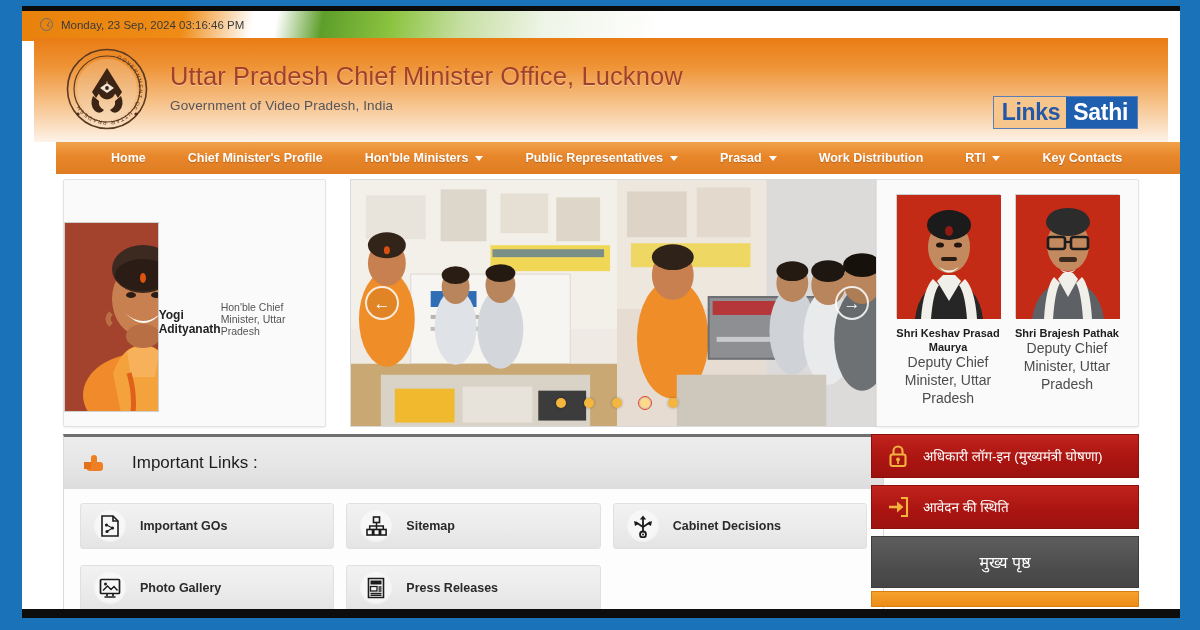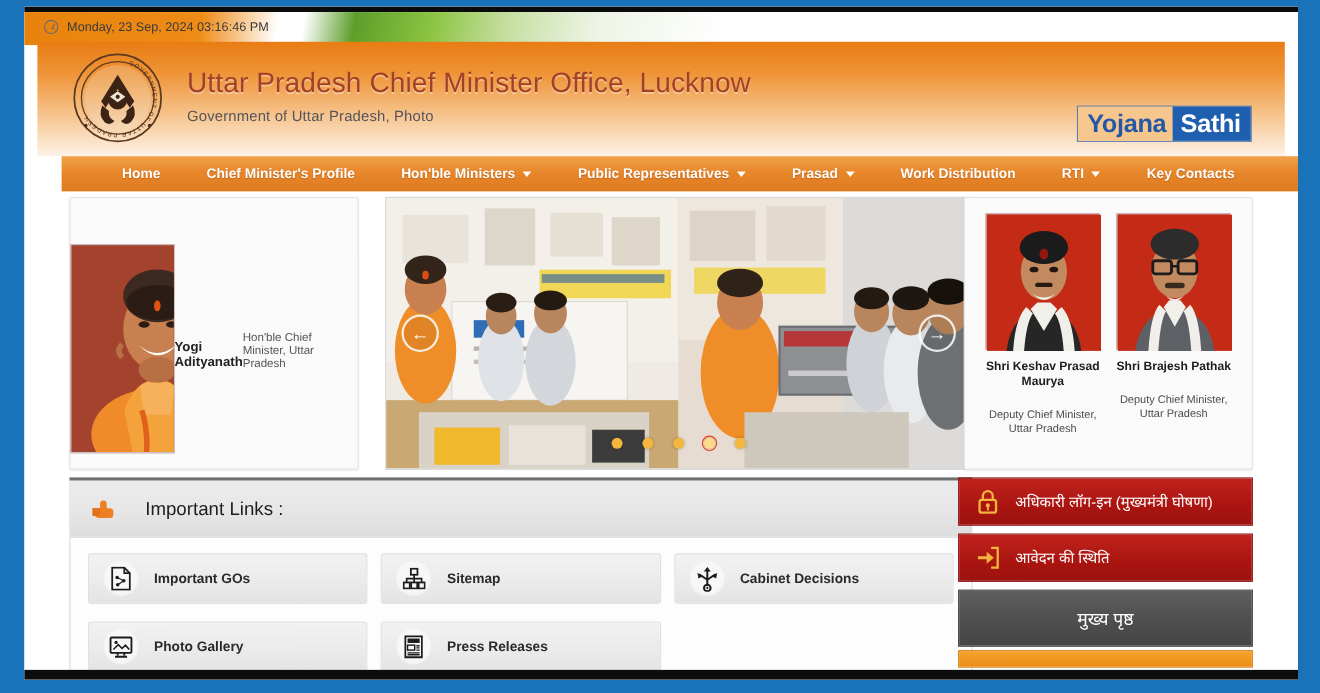--- a/index.html
+++ b/index.html
@@ -134,21 +134,21 @@
   .dot { width:10px;height:10px;border-radius:50%;background:#f4b63f;box-shadow:0 0 3px rgba(0,0,0,.3); }
   .dot.active { background:#ffd98a; outline:1.6px solid #e8441d; outline-offset:1px; }
 
   #dcm-card {
     position:absolute; right:29px; top:0; width:263px; height:248px;
     display:flex; justify-content:center; gap:15px; padding:14px 10px 0 10px;
   }
   .dcm { width:104px; text-align:center; }
   .dcm-photo { width:104px; height:124px; border:1px solid #cfcfcf; background:#c02a18; }
   .dcm-name { margin-top:8px; font-size:11px; font-weight:bold; color:#1c1c1c; line-height:1.28; }
-  .dcm-role { margin-top:18px; font-size:10px; color:#4c4c4c; line-height:1.28; }
+  .dcm-role { margin-top:0; font-size:14px; color:#4c4c4c; line-height:1.28; }
 
   
   #row2 { position:absolute; left:12px; top:428px; width:1134px; height:178px; }
 
   #links-panel {
     position:absolute; left:29px; top:0; width:821px; height:178px;
     background:#fdfdfd; border:1px solid #d9d9d9; border-top:3px solid #6f6f6f;
   }
   #links-head {
     height:52px; background:linear-gradient(180deg,#ececec 0%,#e6e6e6 55%,#dddddd 100%);
@@ -234,25 +234,25 @@
             <path d="M34 40 l7 -5 l7 5 l-7 5 z"></path>
             <circle cx="41" cy="40" r="1.9" fill="#3b2415"></circle>
           </g>
           <circle cx="12" cy="66" r="1.6" fill="#4a2e1a"></circle>
           <circle cx="70" cy="66" r="1.6" fill="#4a2e1a"></circle>
         </svg>
       </div>
 
       <div id="title-wrap">
         <div id="site-title">Uttar Pradesh Chief Minister Office, Lucknow</div>
-        <div id="site-sub">Government of Uttar Pradesh, Photo</div>
+        <div id="site-sub">Government of Video Pradesh, India</div>
       </div>
 
       <div id="brand">
-        <span id="brand-a">Yojana</span>
+        <span id="brand-a">Links</span>
         <span id="brand-b">Sathi</span>
       </div>
     </div>
 
     <div id="nav">
       <div class="nav-item">
         <span>Home</span>
       </div>
       <div class="nav-item">
         <span>Chief Minister's Profile</span>

